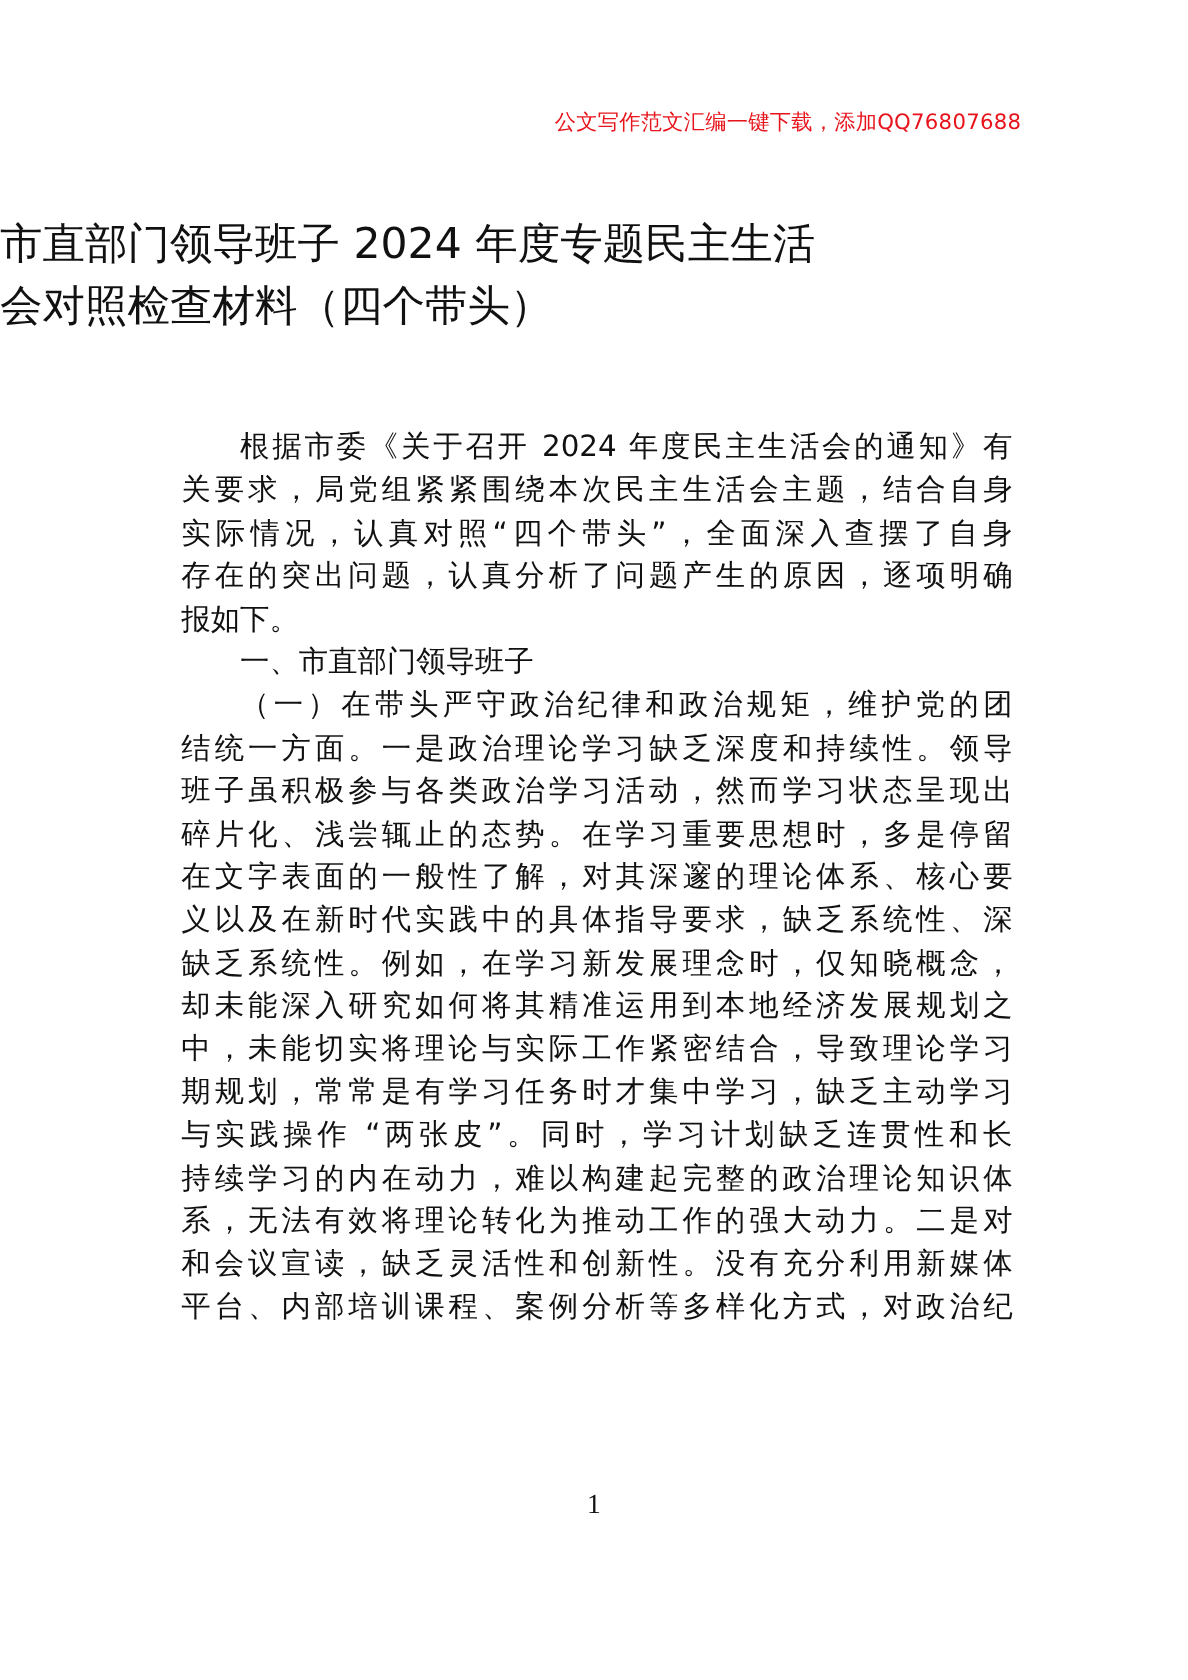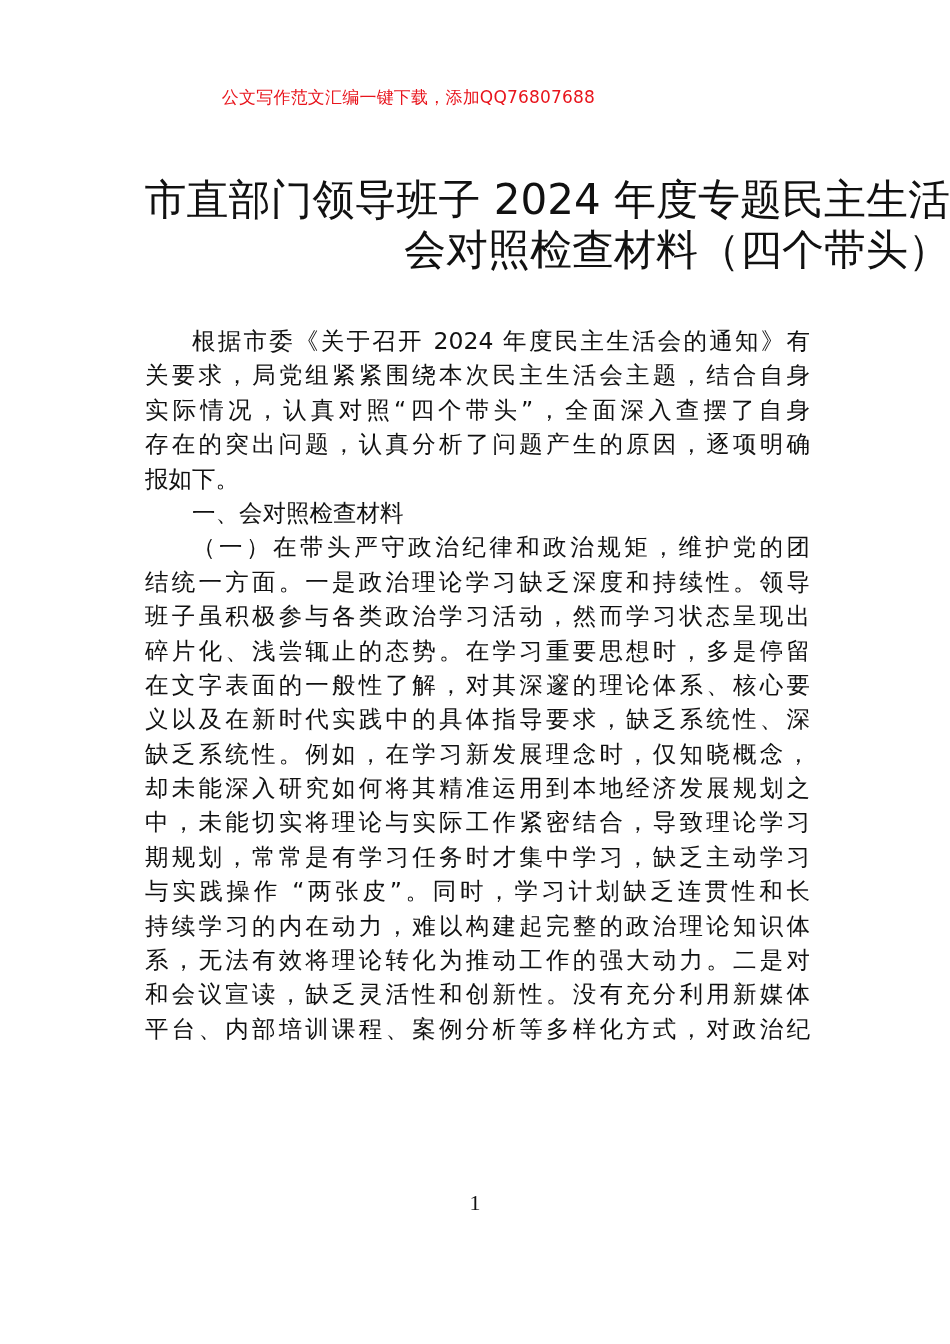--- a/index.html
+++ b/index.html
@@ -1,24 +1,24 @@
 <!DOCTYPE html>
 <html><head>
 <meta charset="utf-8">
 <style>
   html, body { margin: 0; padding: 0; background: #ffffff; }
   body { width: 950px; height: 1344px; position: relative; overflow: hidden;
          font-family: "DejaVu Sans", "Liberation Sans", sans-serif; color: #111; }
-  .banner { position: absolute; top: 86px; left: 0; width: 817px; text-align: center;
+  .banner { position: absolute; top: 86px; left: 0; width: 817px; text-align: right;
             font-size: 17px; color: #e8141c; letter-spacing: 0.2px; }
-  .title { position: absolute; left: 0; width: 950px; text-align: right;
-           font-size: 42px; color: #111; white-space: nowrap; }
+  .title { position: absolute; left: 0; width: 950px; text-align: left;
+           font-size: 34px; color: #111; white-space: nowrap; }
   .title.l1 { top: 172px; }
   .title.l2 { top: 222px; }
-  .body-text { position: absolute; top: 324px; left: 145px; width: 665px; }
+  .body-text { position: absolute; top: 340px; left: 145px; width: 665px; }
   .line { height: 34.4px; line-height: 34.4px; font-size: 23.5px; white-space: nowrap;
           text-align: justify; text-align-last: justify; }
   .line.indent { padding-left: 47px; }
   .line.last { text-align-last: left; }
   .page-num { position: absolute; top: 1190px; left: 0; width: 950px; text-align: center;
               font-family: "Liberation Serif", "DejaVu Serif", serif; font-size: 22px; color: #111; }
 </style>
 </head>
 <body>
 
@@ -26,21 +26,21 @@
 
 <div class="title l1">市直部门领导班子 2024 年度专题民主生活</div>
 <div class="title l2">会对照检查材料（四个带头）</div>
 
 <div class="body-text">
   <div class="line indent">根据市委《关于召开 2024 年度民主生活会的通知》有</div>
   <div class="line">关要求，局党组紧紧围绕本次民主生活会主题，结合自身</div>
   <div class="line">实际情况，认真对照“四个带头”，全面深入查摆了自身</div>
   <div class="line">存在的突出问题，认真分析了问题产生的原因，逐项明确</div>
   <div class="line last">报如下。</div>
-  <div class="line indent last">一、会对照检查材料</div>
+  <div class="line indent last">一、市直部门领导班子</div>
   <div class="line indent">（一）在带头严守政治纪律和政治规矩，维护党的团</div>
   <div class="line">结统一方面。一是政治理论学习缺乏深度和持续性。领导</div>
   <div class="line">班子虽积极参与各类政治学习活动，然而学习状态呈现出</div>
   <div class="line">碎片化、浅尝辄止的态势。在学习重要思想时，多是停留</div>
   <div class="line">在文字表面的一般性了解，对其深邃的理论体系、核心要</div>
   <div class="line">义以及在新时代实践中的具体指导要求，缺乏系统性、深</div>
   <div class="line">缺乏系统性。例如，在学习新发展理念时，仅知晓概念，</div>
   <div class="line">却未能深入研究如何将其精准运用到本地经济发展规划之</div>
   <div class="line">中，未能切实将理论与实际工作紧密结合，导致理论学习</div>
   <div class="line">期规划，常常是有学习任务时才集中学习，缺乏主动学习</div>

